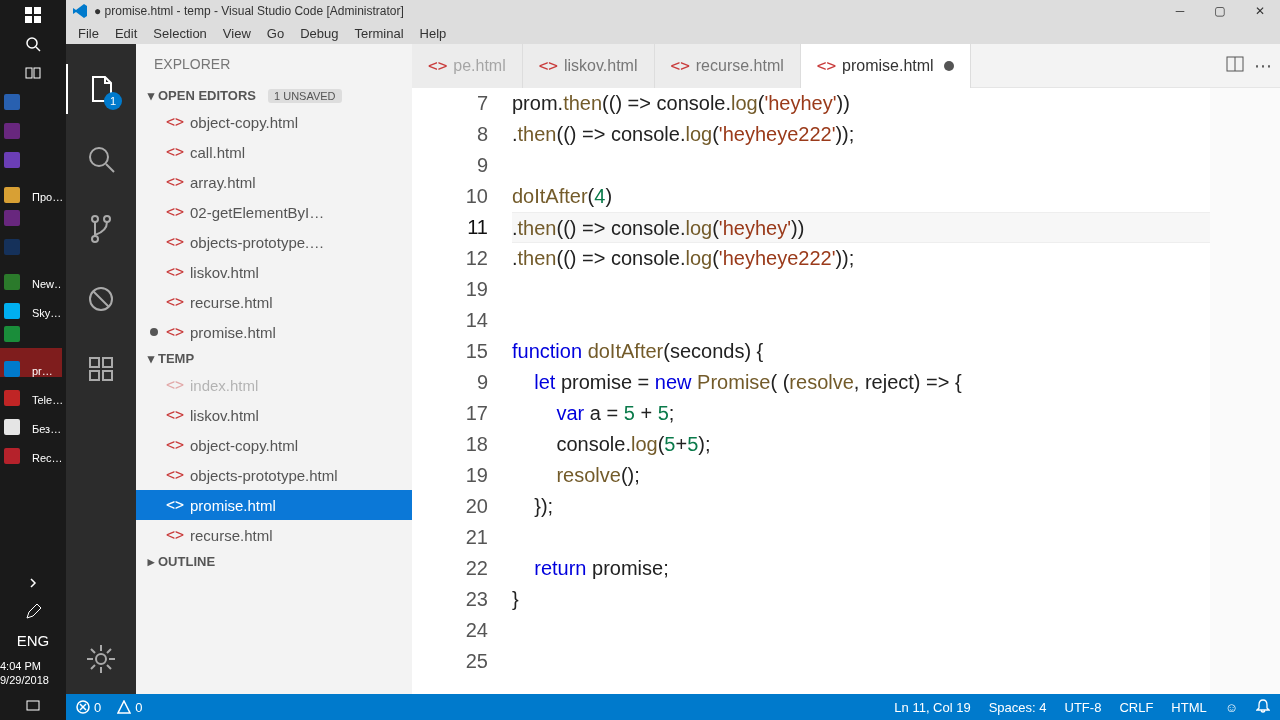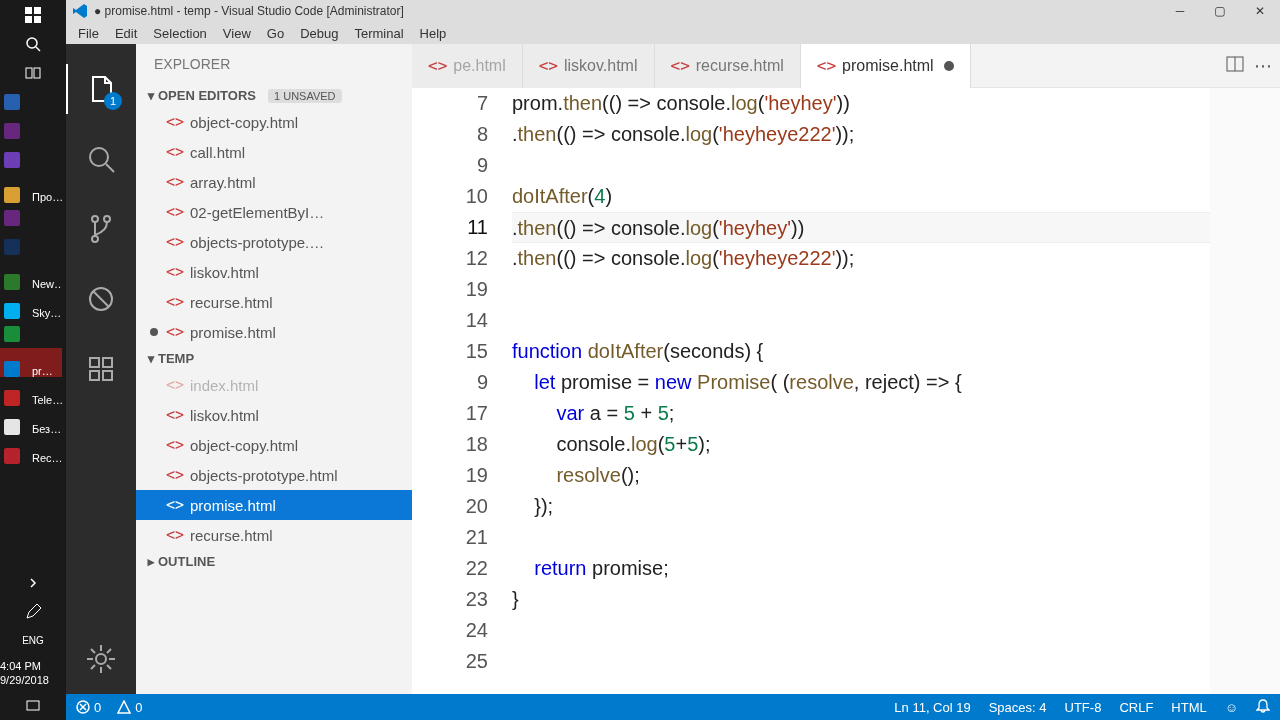--- a/index.html
+++ b/index.html
@@ -134,21 +134,21 @@
   <div class="tb-item">
       <svg viewBox="0 0 16 16">
         <path d="M4 10 L8 6 L12 10" fill="none" stroke="#fff" stroke-width="1.5" transform="rotate(90 8 8)"></path>
       </svg>
     </div>
   <div class="tb-item">
       <svg viewBox="0 0 16 16">
         <path d="M2 14 L4 8 L12 0 L16 4 L8 12 Z" fill="none" stroke="#fff" stroke-width="1"></path>
       </svg>
     </div>
-  <div class="tb-item" style="font-size:10px">ENG</div>
+  <div class="tb-item" style="font-size:15px">ENG</div>
   <div class="clock">
       <div>4:04 PM</div>
       <div>9/29/2018</div>
     </div>
   <div class="tb-item">
       <svg viewBox="0 0 16 16">
         <rect x="2" y="3" width="12" height="9" fill="none" stroke="#fff"></rect>
       </svg>
     </div>
 </div>

